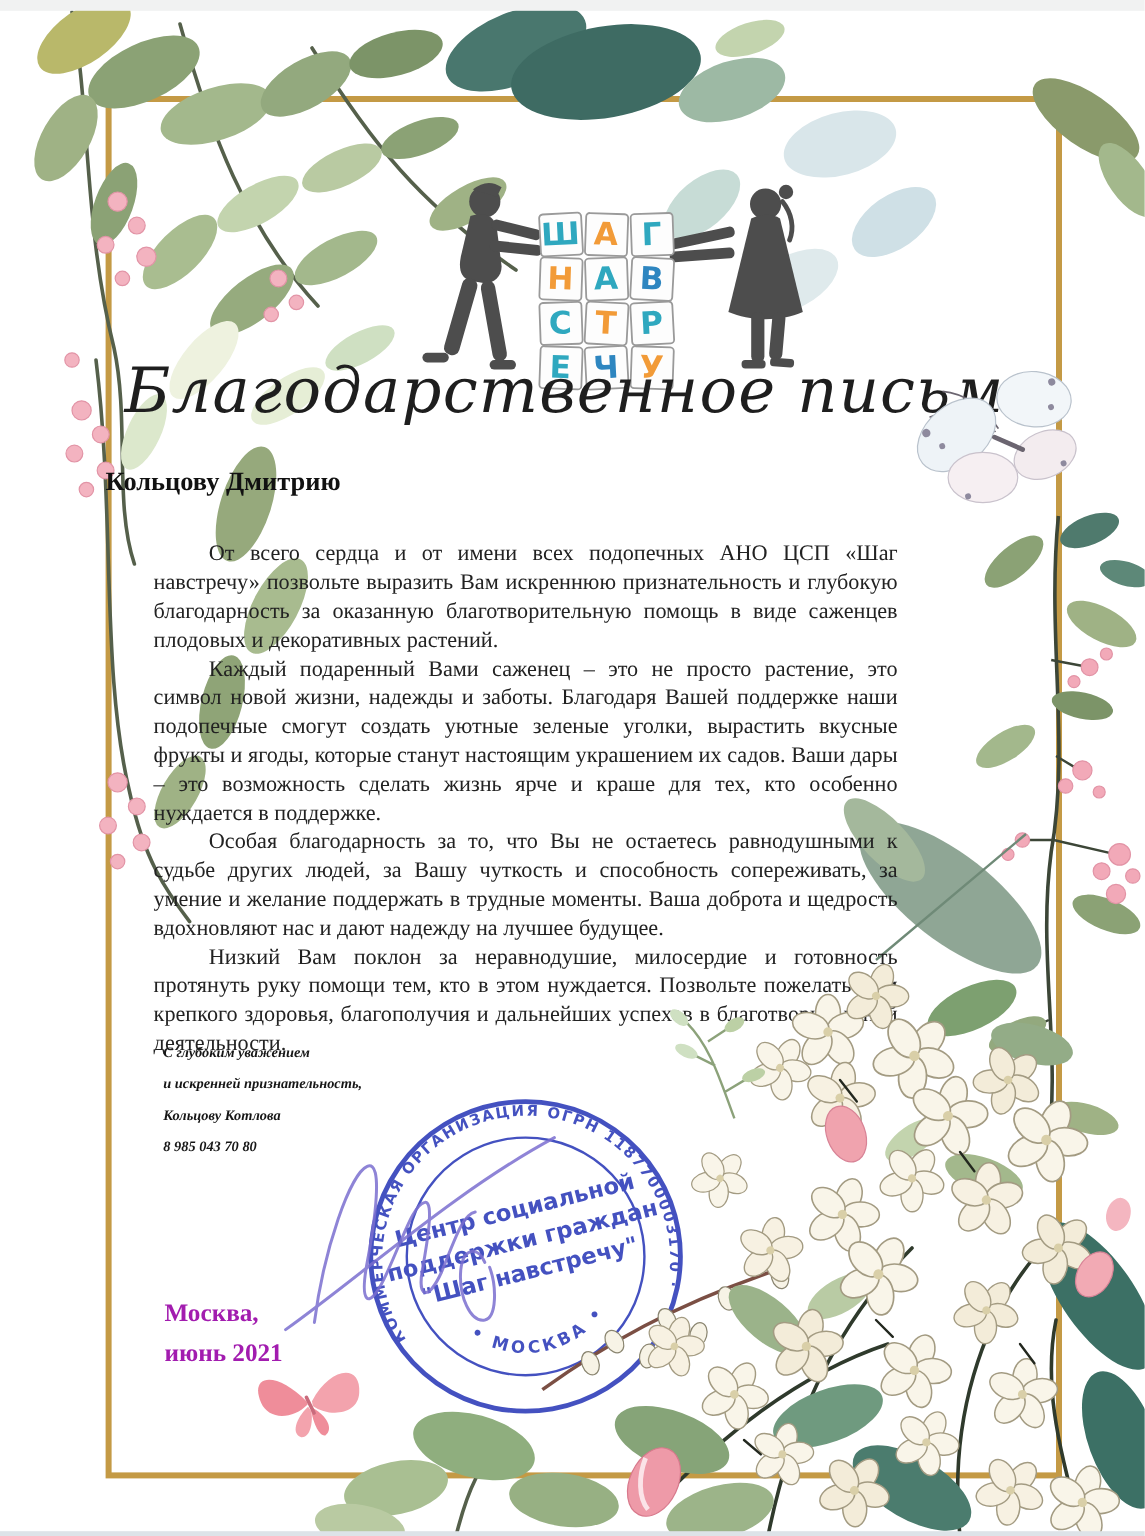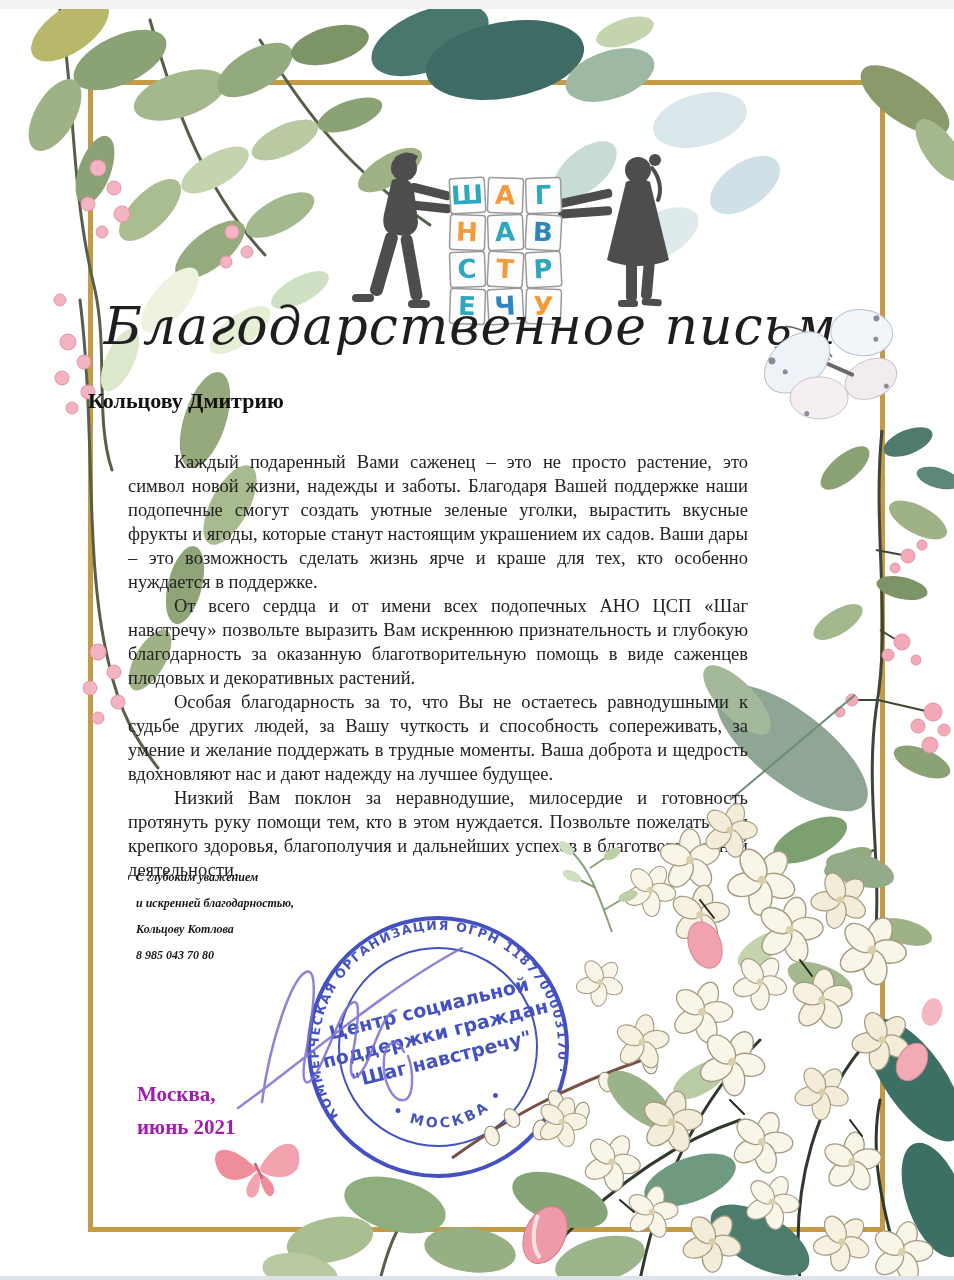--- a/index.html
+++ b/index.html
@@ -223,29 +223,29 @@
         <rect x="226" y="159" width="35" height="35" rx="3" fill="#fdfdfd" stroke="#9a9a9a" stroke-width="1.5"></rect>
         <text class="blk" x="243" y="185" text-anchor="middle" fill="#f29b38">У</text>
       </g>
   </g>
 </svg>
 
 <div class="abs title">Благодарственное письмо</div>
 <div class="abs recipient">Кольцову Дмитрию</div>
 
 <div class="abs body-text">
+  <p>От всего сердца и от имени всех подопечных АНО ЦСП «Шаг навстречу» позвольте выразить Вам искреннюю признательность и глубокую благодарность за оказанную благотворительную помощь в виде саженцев плодовых и декоративных растений.</p>
   <p>Каждый подаренный Вами саженец – это не просто растение, это символ новой жизни, надежды и заботы. Благодаря Вашей поддержке наши подопечные смогут создать уютные зеленые уголки, вырастить вкусные фрукты и ягоды, которые станут настоящим украшением их садов. Ваши дары – это возможность сделать жизнь ярче и краше для тех, кто особенно нуждается в поддержке.</p>
-  <p>От всего сердца и от имени всех подопечных АНО ЦСП «Шаг навстречу» позвольте выразить Вам искреннюю признательность и глубокую благодарность за оказанную благотворительную помощь в виде саженцев плодовых и декоративных растений.</p>
   <p>Особая благодарность за то, что Вы не остаетесь равнодушными к судьбе других людей, за Вашу чуткость и способность сопереживать, за умение и желание поддержать в трудные моменты. Ваша доброта и щедрость вдохновляют нас и дают надежду на лучшее будущее.</p>
   <p>Низкий Вам поклон за неравнодушие, милосердие и готовность протянуть руку помощи тем, кто в этом нуждается. Позвольте пожелать Вам крепкого здоровья, благополучия и дальнейших успехов в благотворительной деятельности.</p>
 </div>
 
 <div class="abs closing">
   <div>С глубоким уважением</div>
-  <div>и искренней благодарностью,</div>
+  <div>и искренней признательность,</div>
   <div>Кольцову Котлова</div>
   <div>8 985 043 70 80</div>
 </div>
 
 <div class="abs place">
   <div>Москва,</div>
   <div>июнь 2021</div>
 </div>
 
 <svg class="abs stamp-svg" width="320" height="320" viewBox="0 0 320 320">

